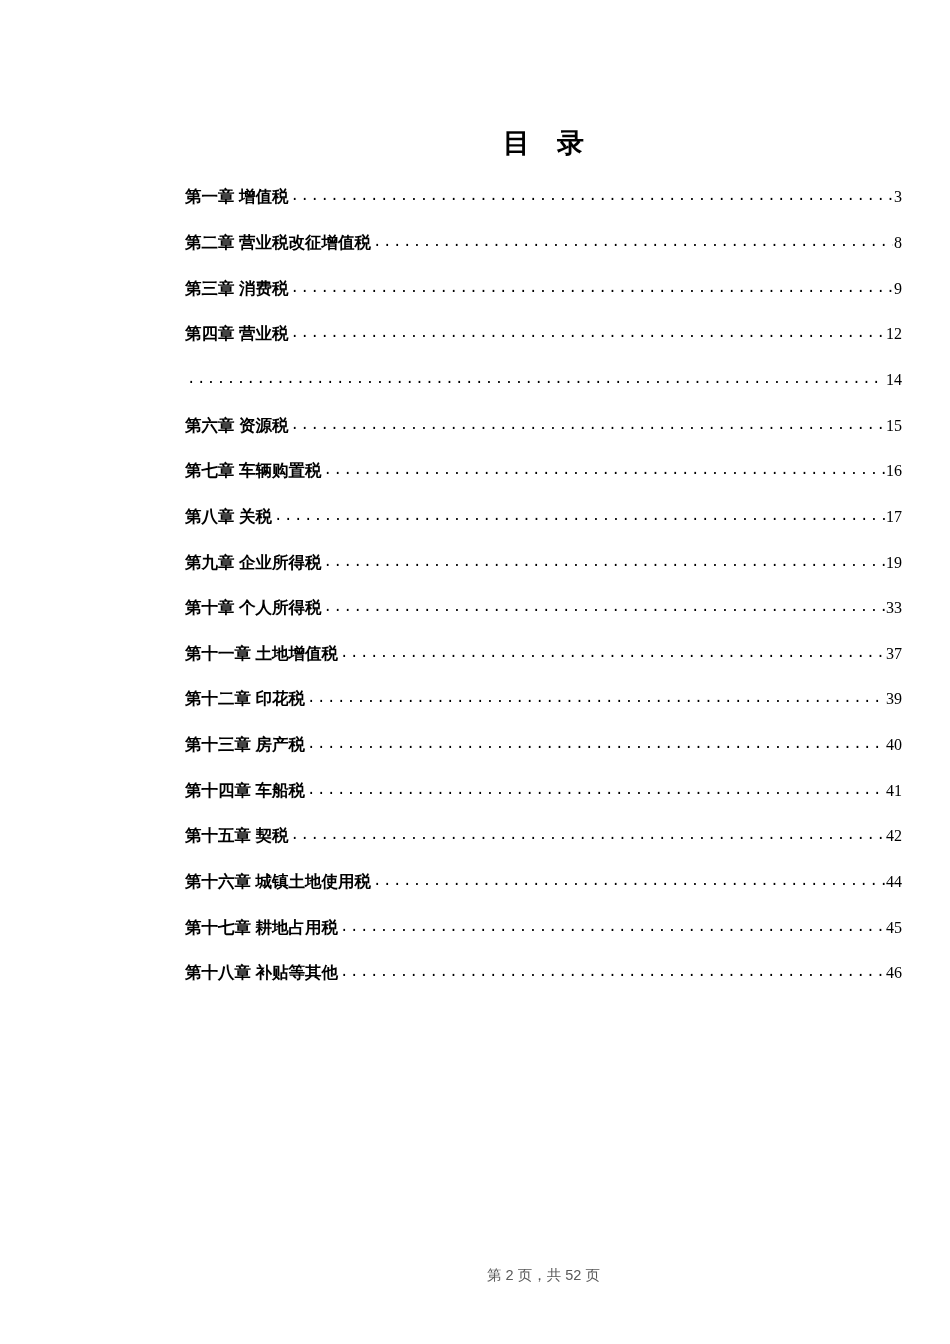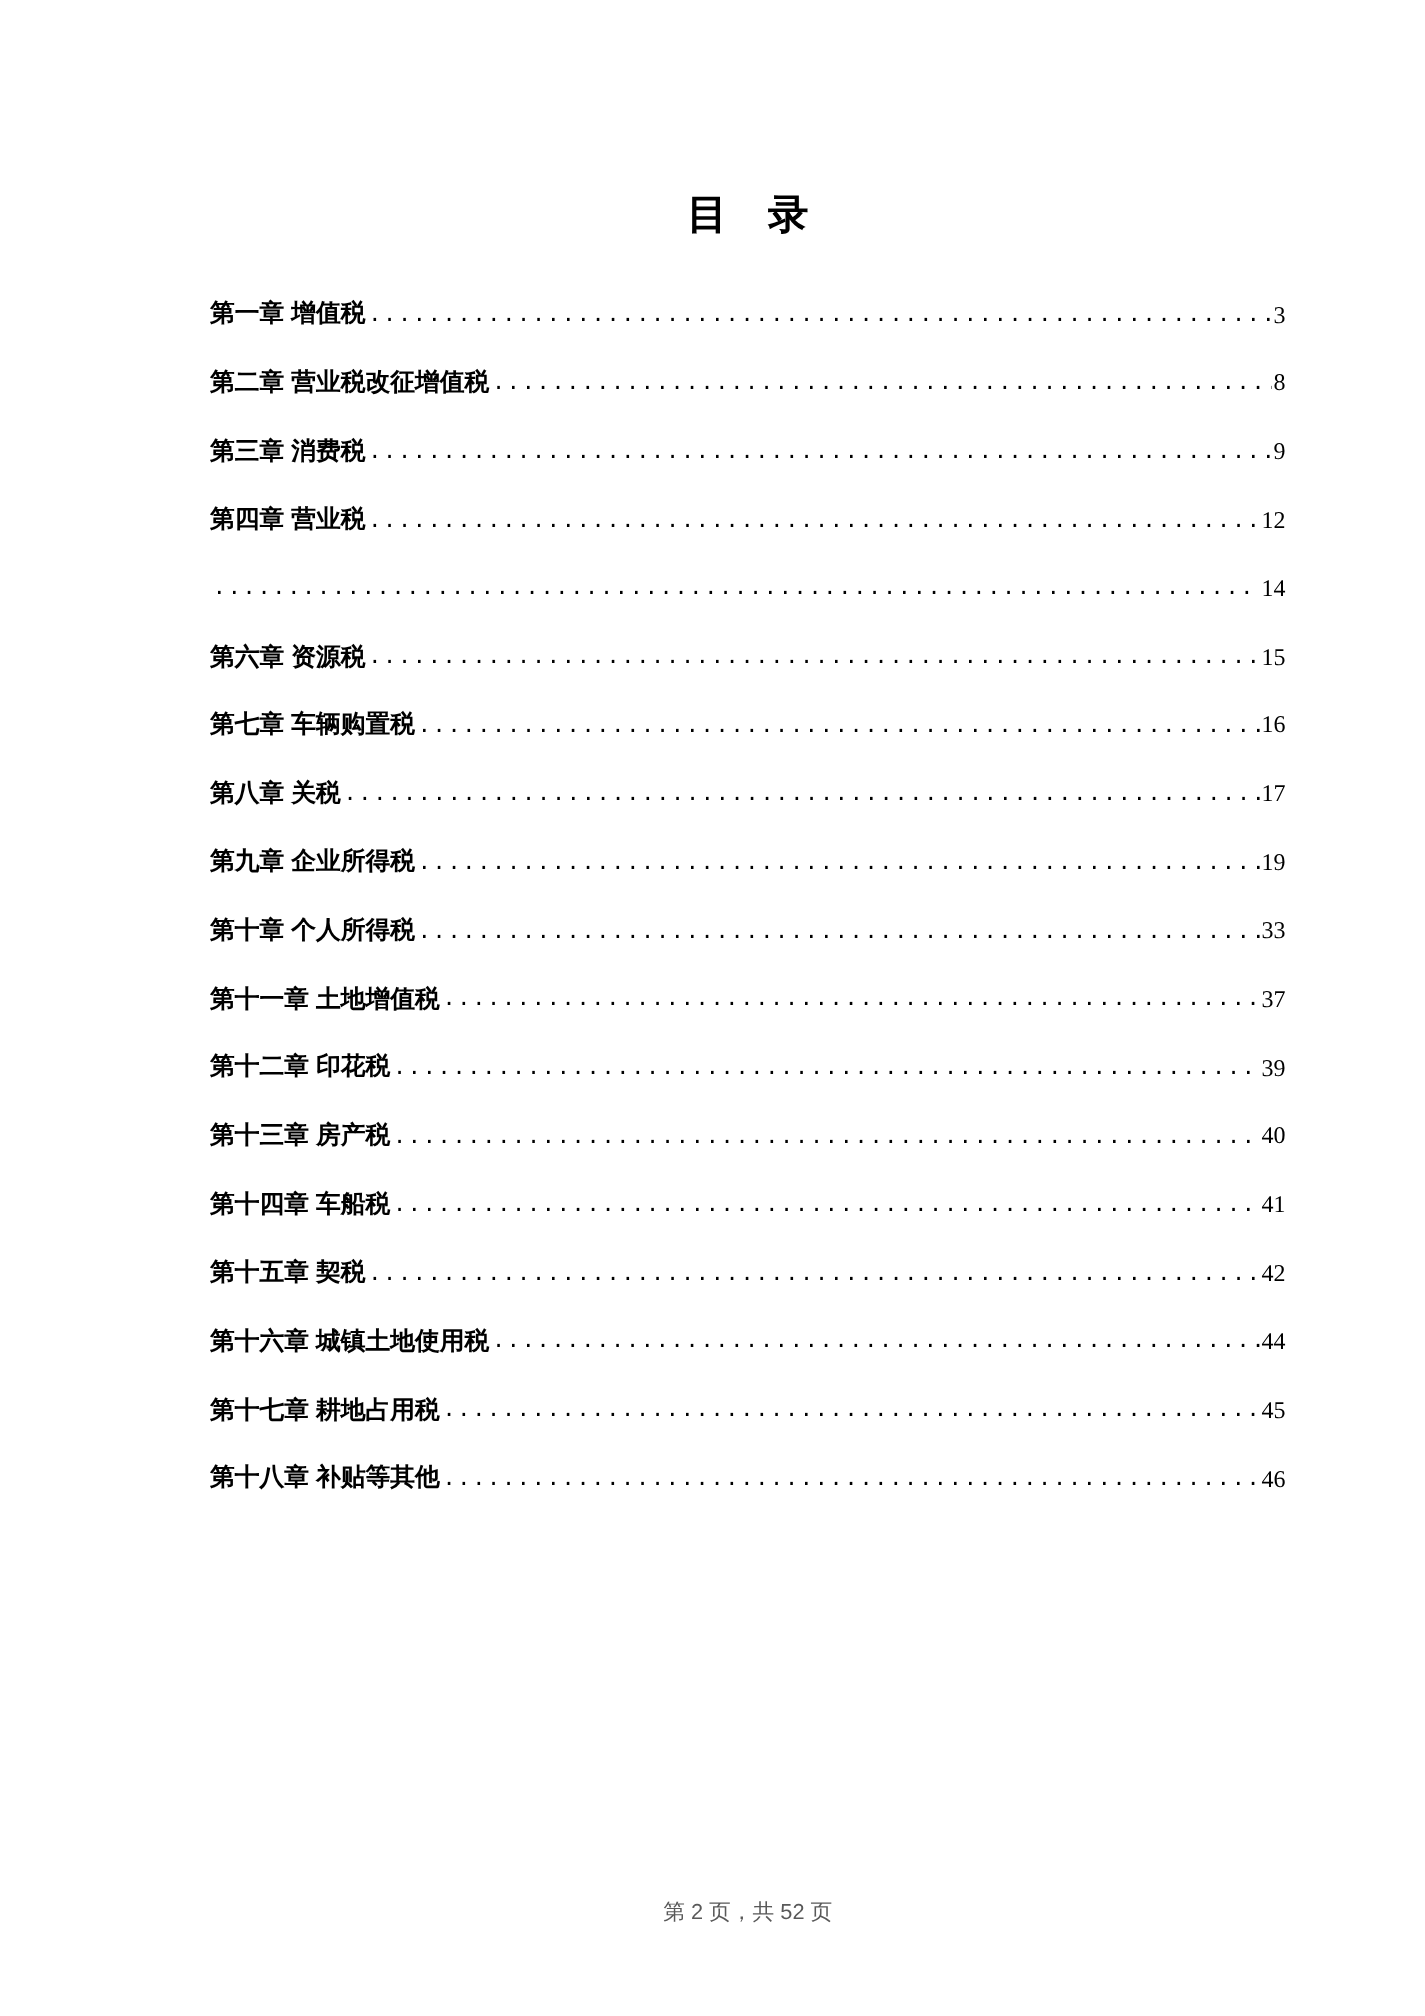--- a/index.html
+++ b/index.html
@@ -11,41 +11,42 @@
     height: 1344px;
     background: #ffffff;
     position: relative;
     overflow: hidden;
     font-family: "Liberation Serif", serif;
     color: #000000;
   }
   .page {
     position: absolute;
     inset: 0;
+    margin-left: 45px;
   }
   .doc-title {
     margin: 0;
     padding-top: 127px;
     width: 717px;
     margin-left: 140px;
     text-align: center;
     font-family: "Liberation Sans", "DejaVu Sans", sans-serif;
     font-weight: 700;
     font-size: 27px;
     line-height: 1.2;
     white-space: pre;
     color: #000000;
   }
   .toc {
     margin: 28px 0 0 140px;
     width: 717px;
   }
   .toc-row {
     display: flex;
-    align-items: center;
+    align-items: flex-start;
     height: 45.65px;
     line-height: 1.2;
     overflow: hidden;
   }
   .toc-label {
     font-family: "Liberation Sans", "DejaVu Sans", sans-serif;
     font-weight: 700;
     font-size: 16.5px;
     white-space: pre;
     flex: 0 0 auto;

